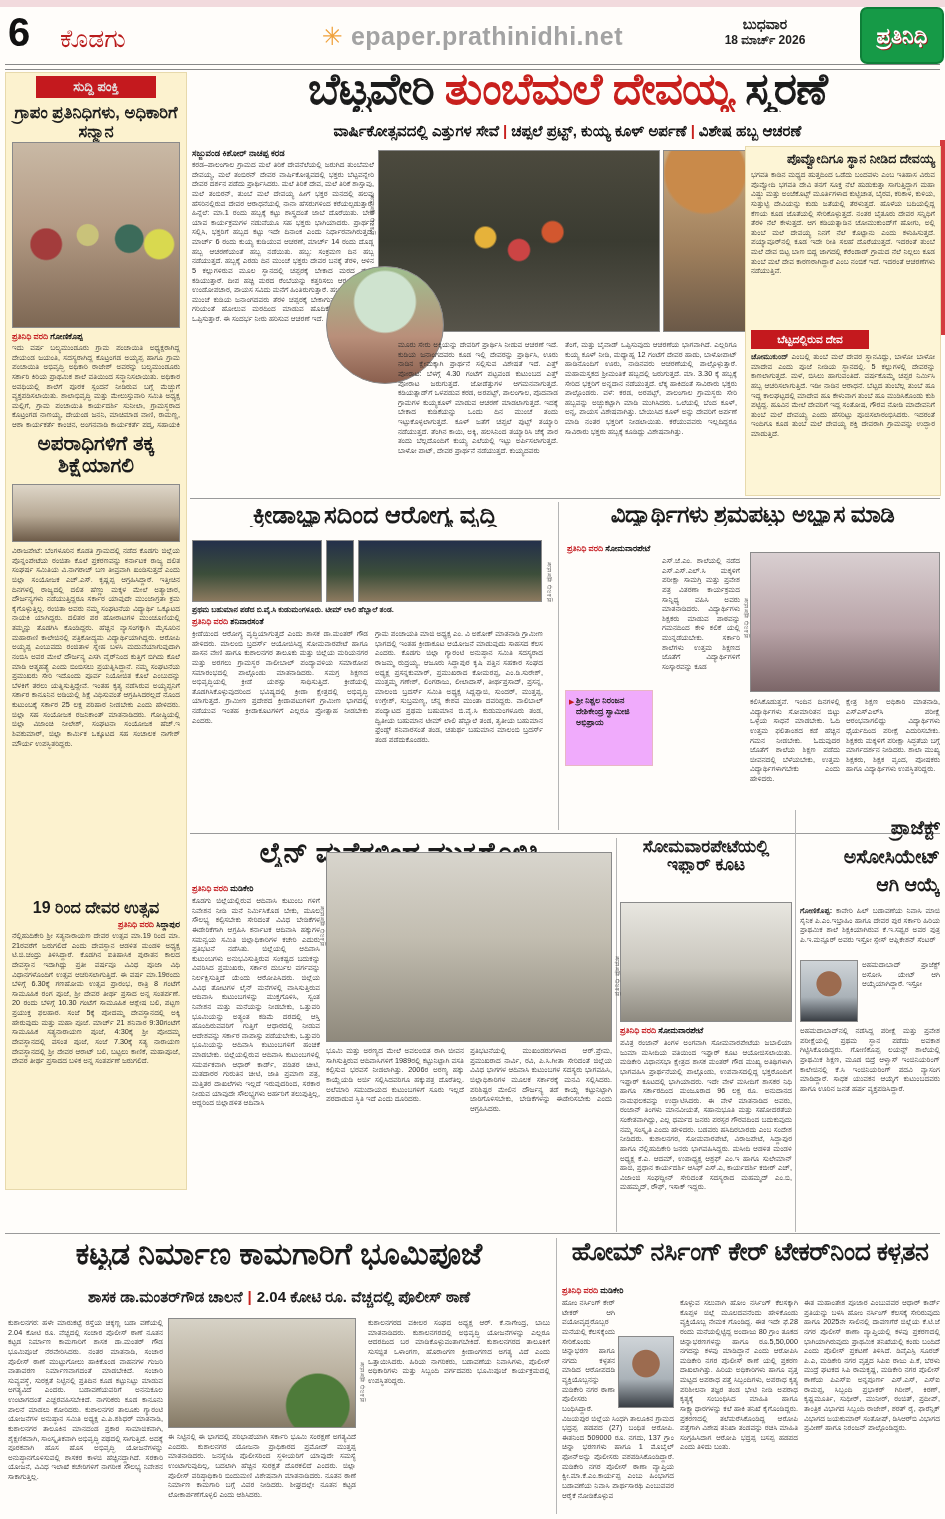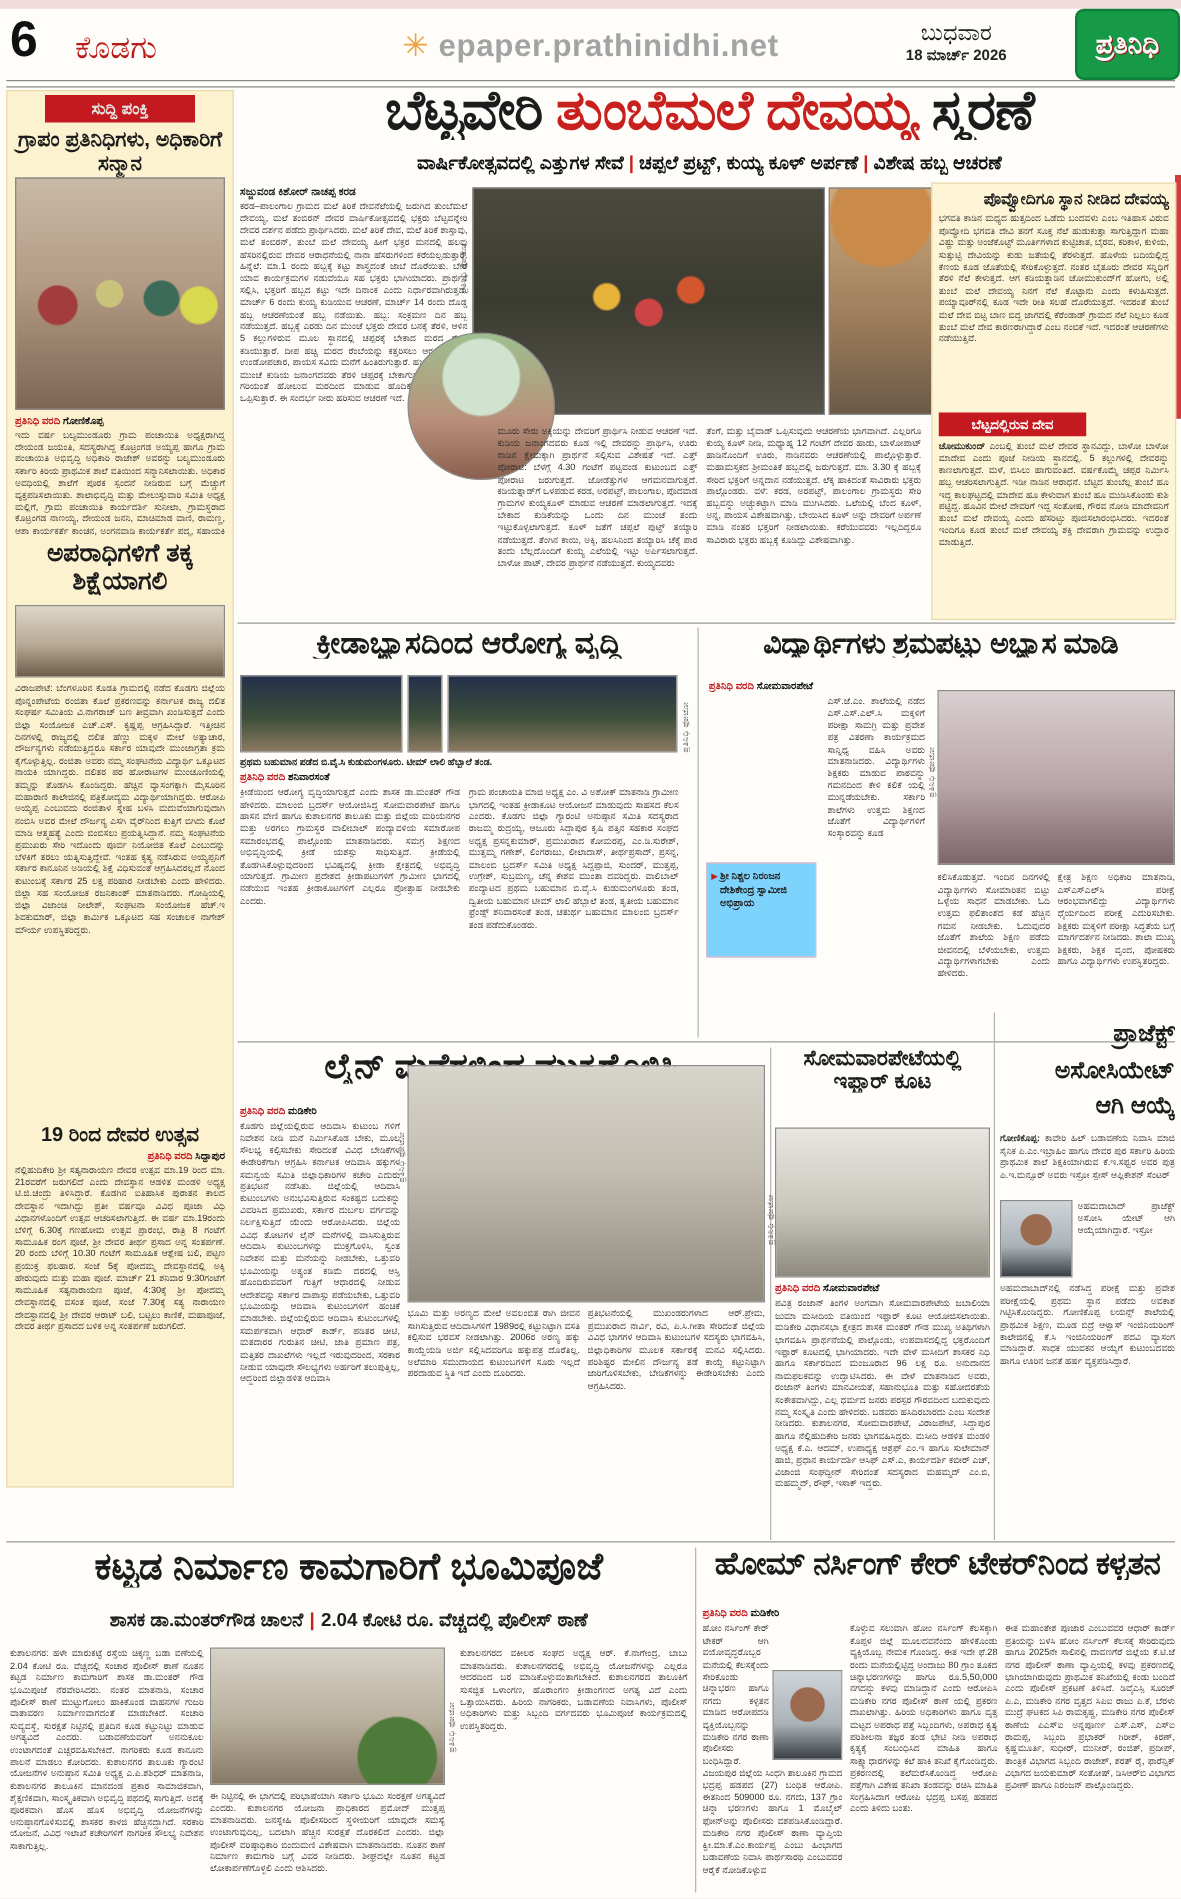--- a/index.html
+++ b/index.html
@@ -5,21 +5,21 @@
   html,body{margin:0;padding:0;background:#e8e8e8;}
   .page{position:relative;width:945px;height:1519px;background:#fffdfa;margin:0 auto;
         font-family:"Liberation Sans","DejaVu Sans",sans-serif;color:#1c1c1c;overflow:hidden;}
   .abs{position:absolute;}
   .topstrip{left:0;top:0;width:945px;height:7px;background:#f2dadd;}
   .pagenum{left:8px;top:12px;font-size:40px;font-weight:bold;color:#111;line-height:1;}
   .sectionname{left:60px;top:24px;font-size:25px;font-weight:normal;color:#b91c1c;}
   .siteurl{left:0;top:22px;width:945px;text-align:center;font-size:25px;font-weight:bold;color:#a3a3a3;letter-spacing:.5px;}
   .siteurl .star{color:#f0a23c;font-weight:normal;}
   .datebox{left:690px;top:16px;width:150px;text-align:center;color:#222;}
-  .datebox .wd{font-size:18px;font-weight:normal;}
+  .datebox .wd{font-size:14px;font-weight:bold;}
   .datebox .dt{font-size:12px;font-weight:bold;}
   .logo{left:860px;top:7px;width:80px;height:53px;background:#169a47;border-radius:7px;border:2px solid #0e7f38;
         color:#fff;font-weight:bold;font-size:21px;display:flex;align-items:center;justify-content:center;
         text-shadow:1px 1px 0 #9d1b1b;}
   .ruledouble{left:5px;top:64px;width:935px;height:4px;border-top:1px solid #888;border-bottom:1px solid #888;}
   .hline{background:#9a9a9a;height:1px;}
   .vline{background:#b5b5b5;width:1px;}
   .rededge{left:940px;top:140px;width:5px;height:195px;background:#d43b3f;}
 
   
@@ -69,21 +69,21 @@
   .lead-sub .sep{color:#c8201d;padding:0 4px;}
   .lead-byline{left:192px;top:148px;width:182px;font-size:8.5px;font-weight:bold;}
   .panel{left:745px;top:146px;width:196px;height:350px;background:#fdf5d6;border:1px solid #e7d9ac;box-sizing:border-box;}
   .panel-head{left:751px;top:152px;width:184px;font-size:12.5px;font-weight:bold;text-align:right;}
   .redbox{left:751px;top:330px;width:118px;height:19px;background:#c4191e;color:#fff;font-weight:bold;font-size:10.5px;
           display:flex;align-items:center;justify-content:center;}
   .boldlead{font-weight:bold;}
 
   .mid-head{font-weight:bold;text-align:center;line-height:1.05;overflow:hidden;white-space:nowrap;}
   .caption{font-size:7.5px;font-weight:bold;color:#222;}
-  .quotebox{left:565px;top:690px;width:88px;height:76px;background:#7dd3fc;border:1px solid #e8b7c4;box-sizing:border-box;
+  .quotebox{left:565px;top:690px;width:88px;height:76px;background:#f0abfc;border:1px solid #e8b7c4;box-sizing:border-box;
             padding:5px 4px 0 10px;font-size:8px;font-weight:bold;line-height:1.35;color:#222;}
   .quotebox .arrow{position:absolute;left:3px;top:6px;color:#c4191e;font-size:7px;}
   .bot-sub{font-size:15px;font-weight:bold;text-align:center;}
   .bot-sub .sep{color:#c8201d;padding:0 5px;}
   .floatright{float:right;margin:2px 0 2px 3px;}
 </style>
 </head>
 <body>
 
 <div class="page">

